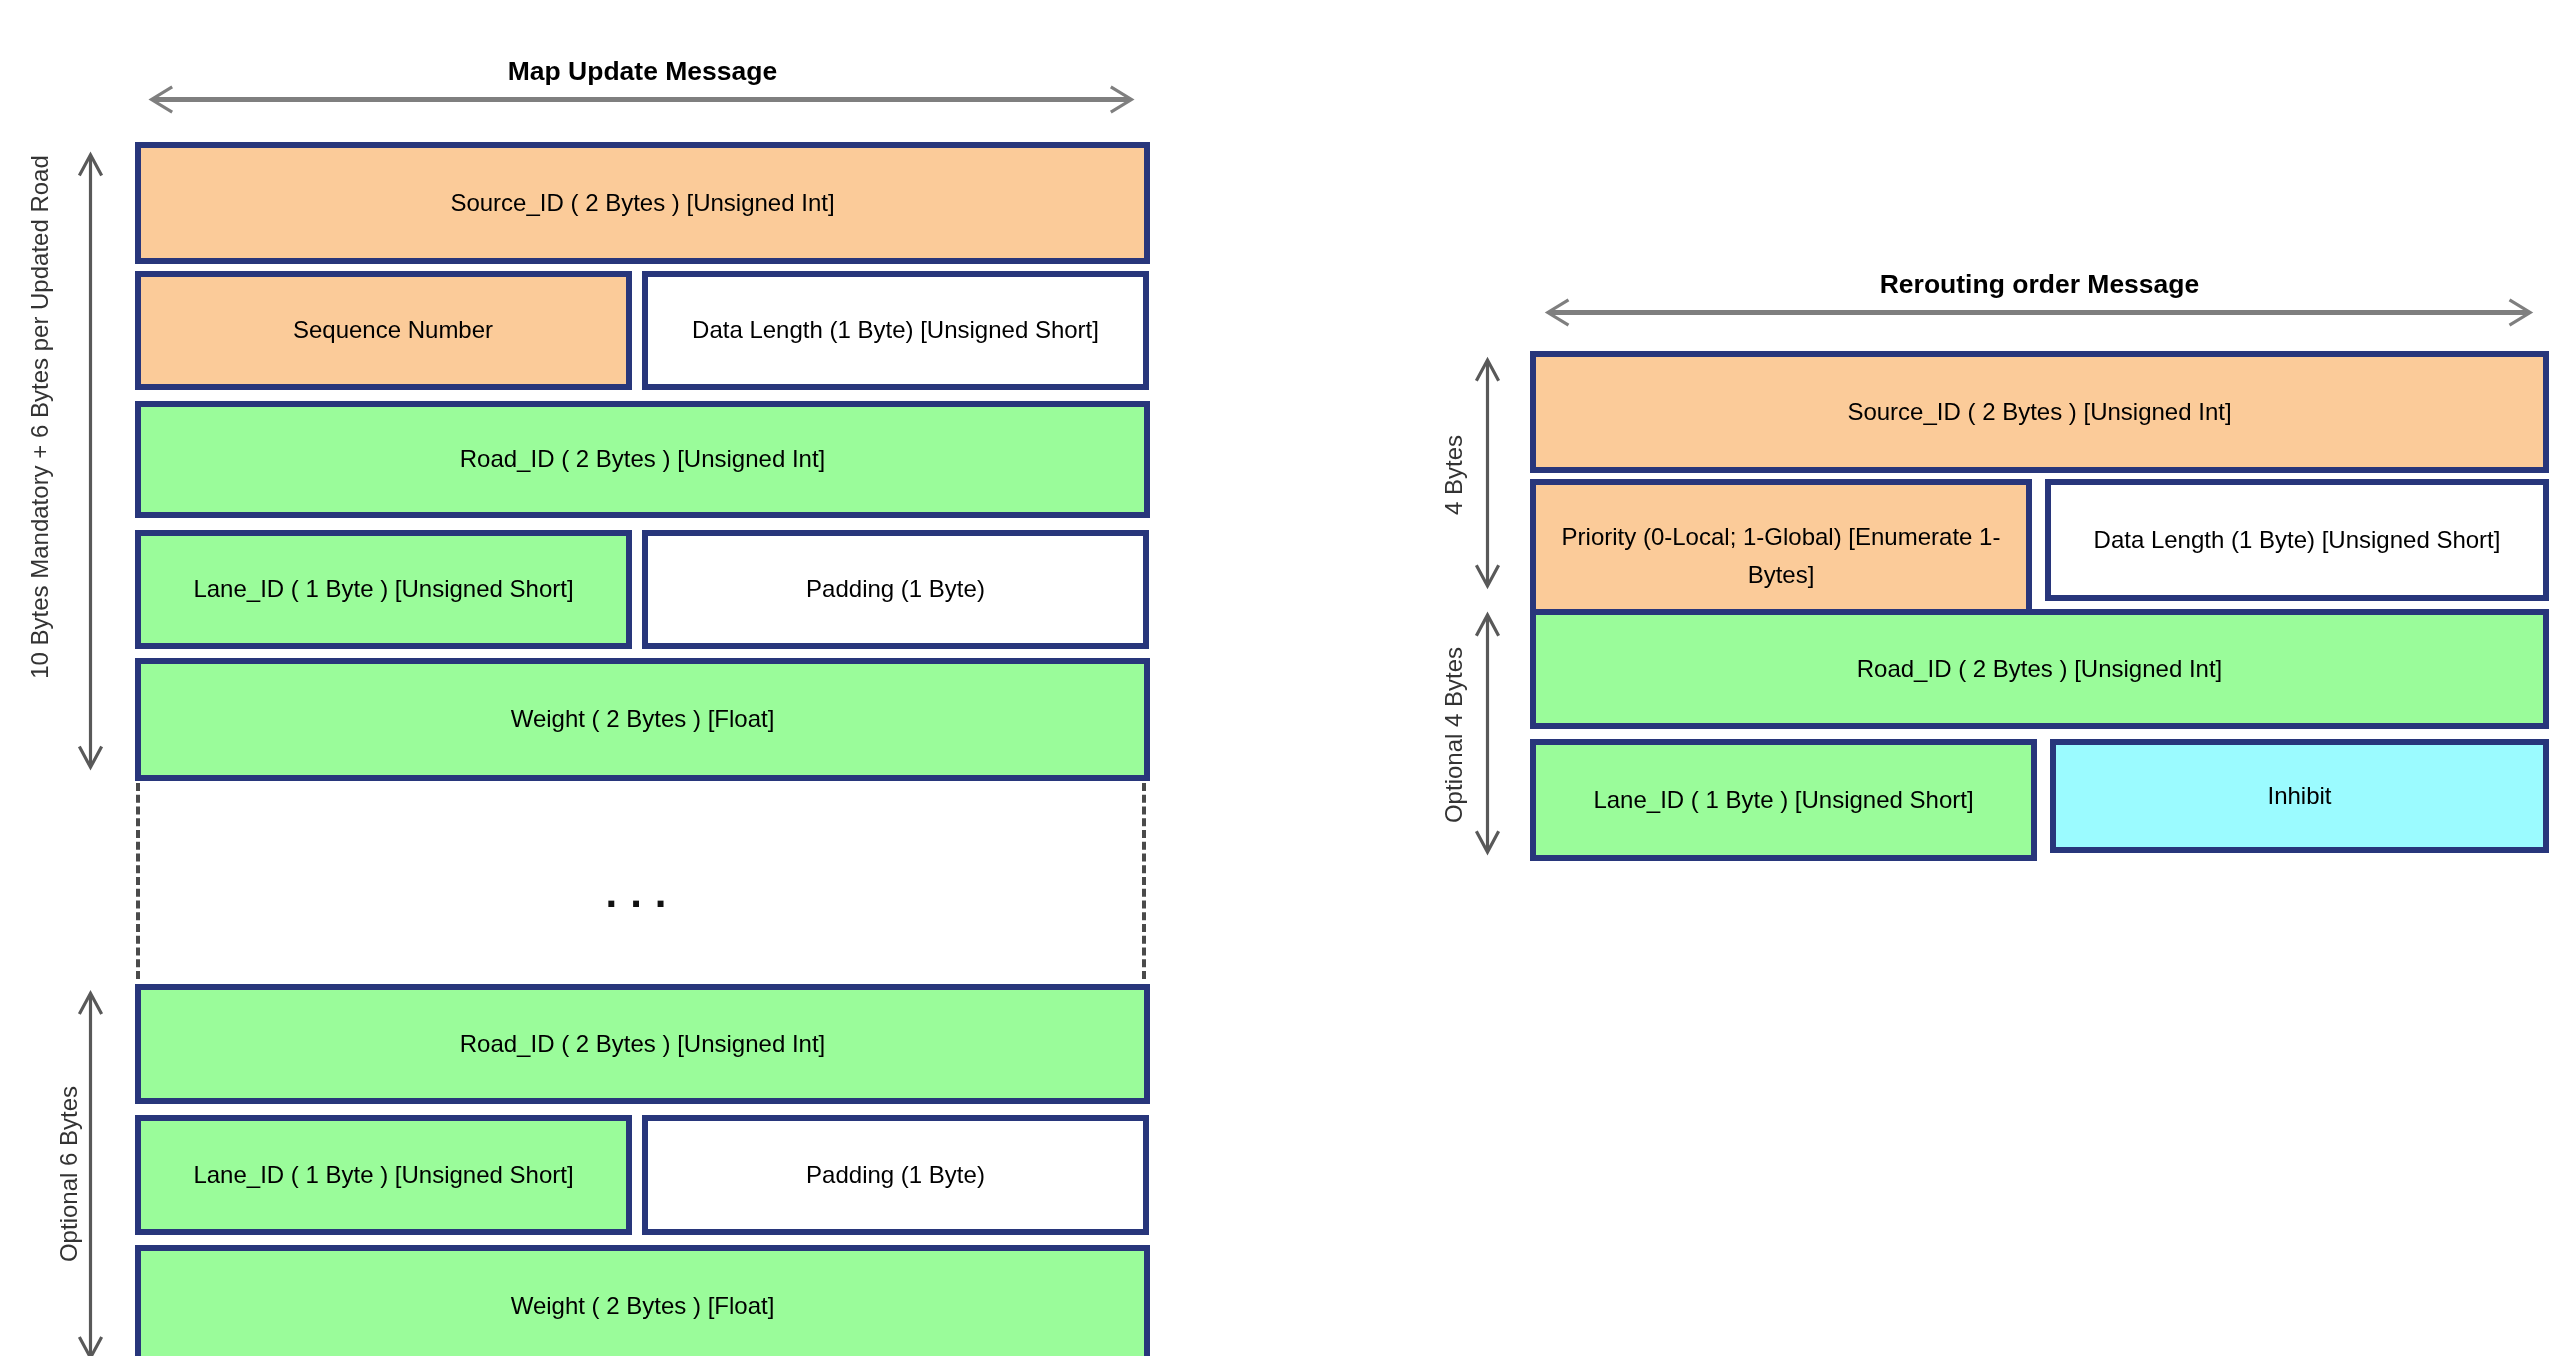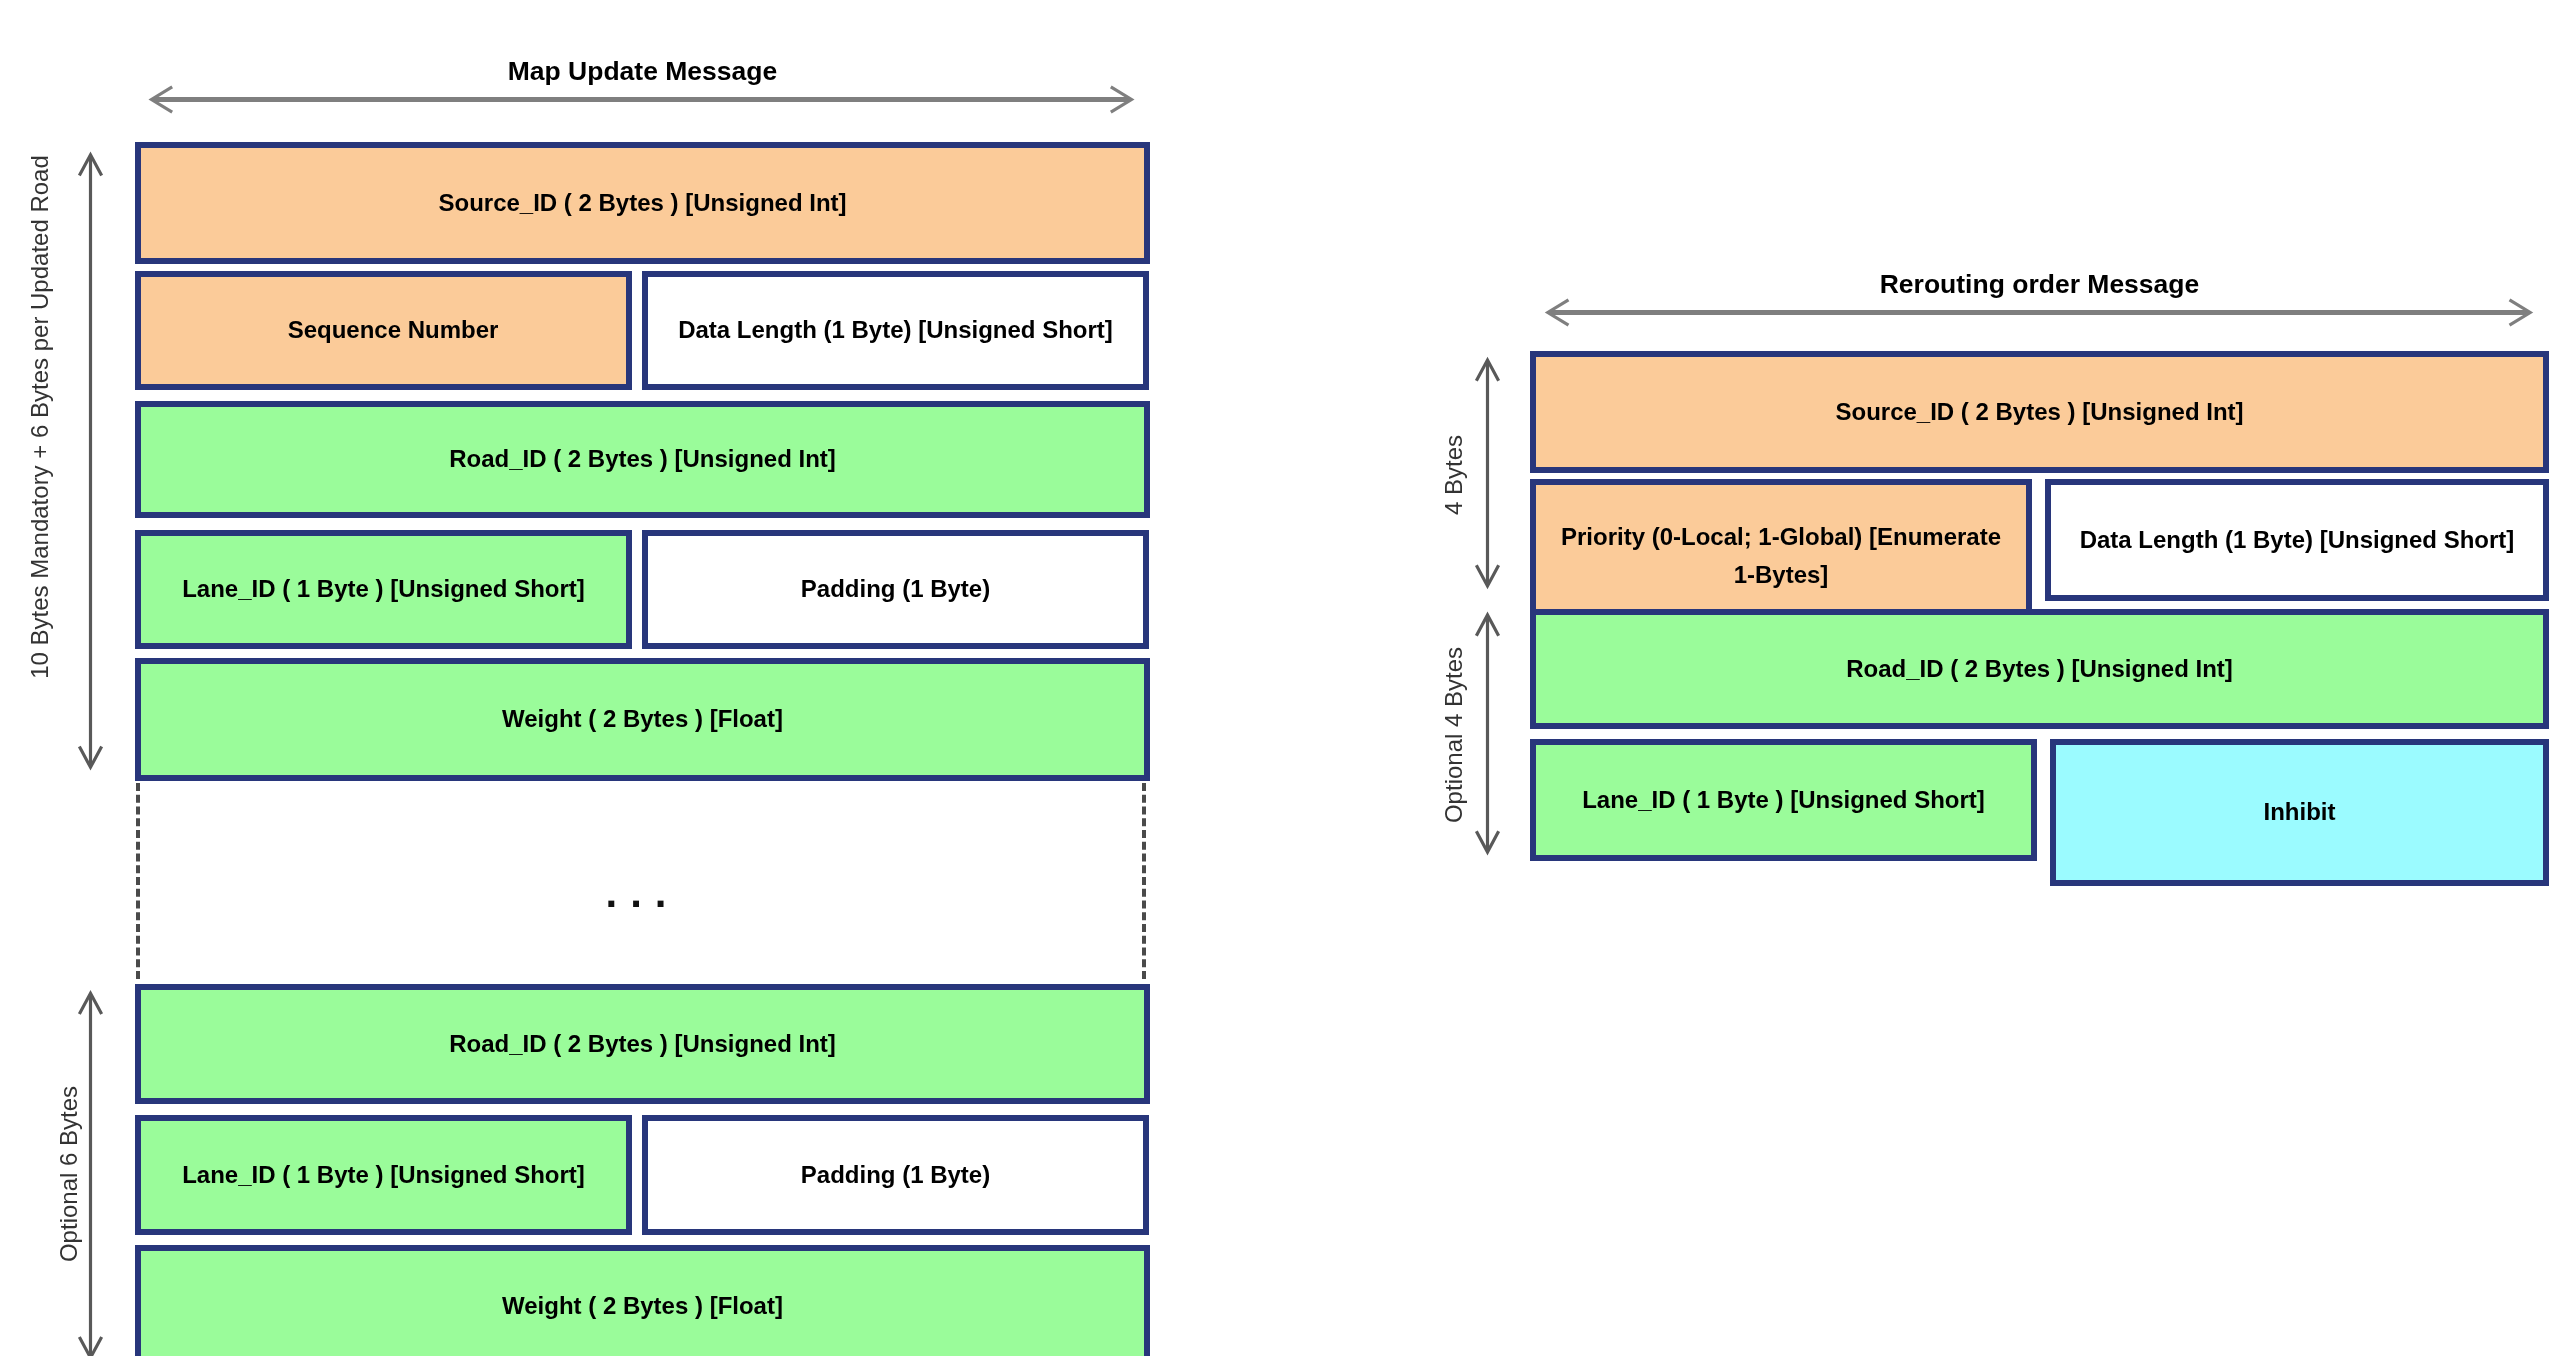--- a/index.html
+++ b/index.html
@@ -18,21 +18,21 @@
     margin-top: 40px;
   }
   .box {
     position: absolute;
     box-sizing: border-box;
     border: 6.4px solid var(--navy);
     display: flex;
     align-items: center;
     justify-content: center;
     text-align: center;
-    font-weight: bold;
+    font-weight: normal;
     font-size: 24px;
     line-height: 1.6;
     color: #000;
     padding: 3.2px 21px;
   }
   .diagram-title {
     position: absolute;
     text-align: center;
     font-weight: bold;
     font-size: 26.5px;
@@ -170,17 +170,17 @@
       <svg width="35" height="255" viewBox="0 0 44 318" fill="none" stroke="currentColor">
         <line x1="22" y1="12" x2="22" y2="306" stroke-width="4"></line>
         <polyline points="8,36 22,10 36,36" stroke-width="4"></polyline>
         <polyline points="8,282 22,308 36,282" stroke-width="4"></polyline>
       </svg>
     </div>
 
     <div class="box" style="left: 1530px; top: 569px; width: 1019px; height: 120px; background-color: rgb(154, 252, 154);">Road_ID ( 2 Bytes ) [Unsigned Int]</div>
 
     <div class="box" style="left: 1530px; top: 699px; width: 507px; height: 122px; background-color: rgb(154, 252, 154);">Lane_ID ( 1 Byte ) [Unsigned Short]</div>
-    <div class="box" style="left: 2050px; top: 699px; width: 499px; height: 147px; background-color: rgb(155, 251, 255);">Inhibit</div>
+    <div class="box" style="left: 2050px; top: 699px; width: 499px; height: 114px; background-color: rgb(155, 251, 255);">Inhibit</div>
   </div>
 
 </div>
 
 
 </body></html>

